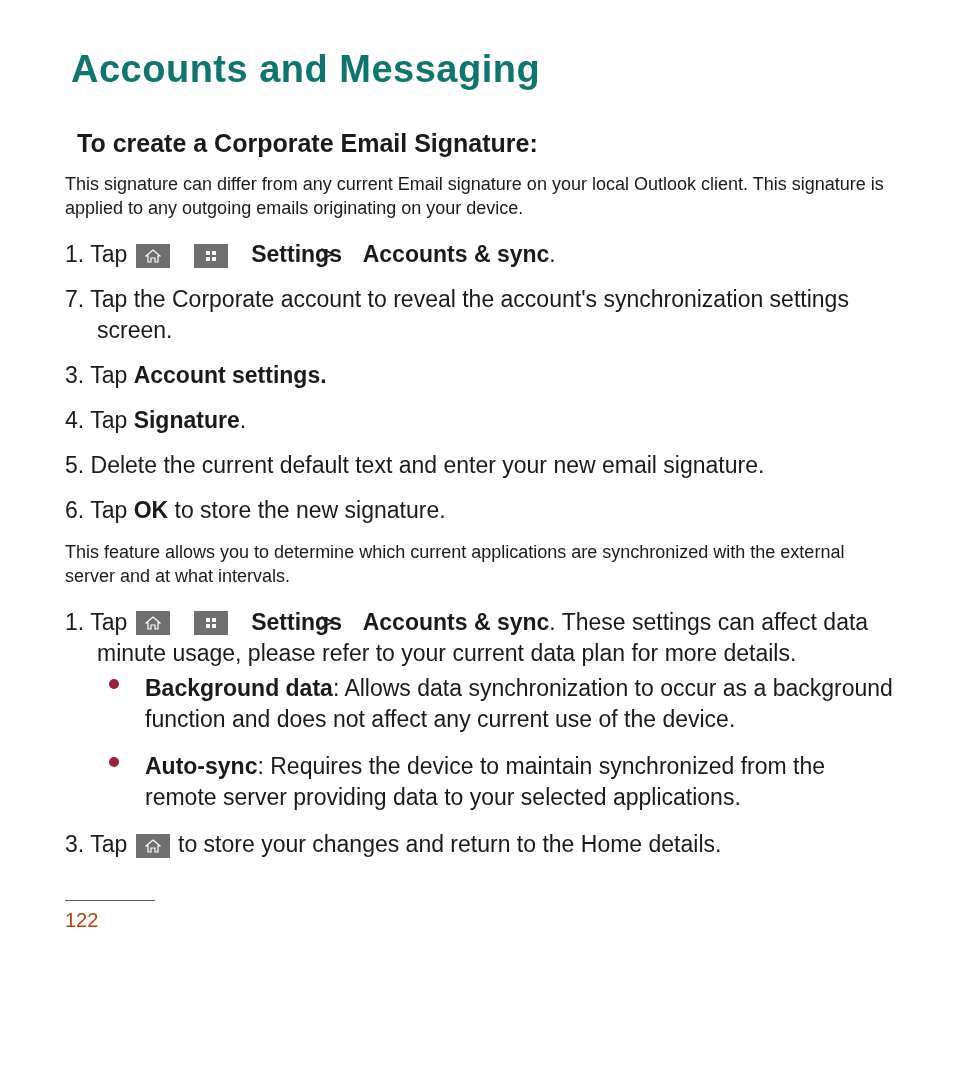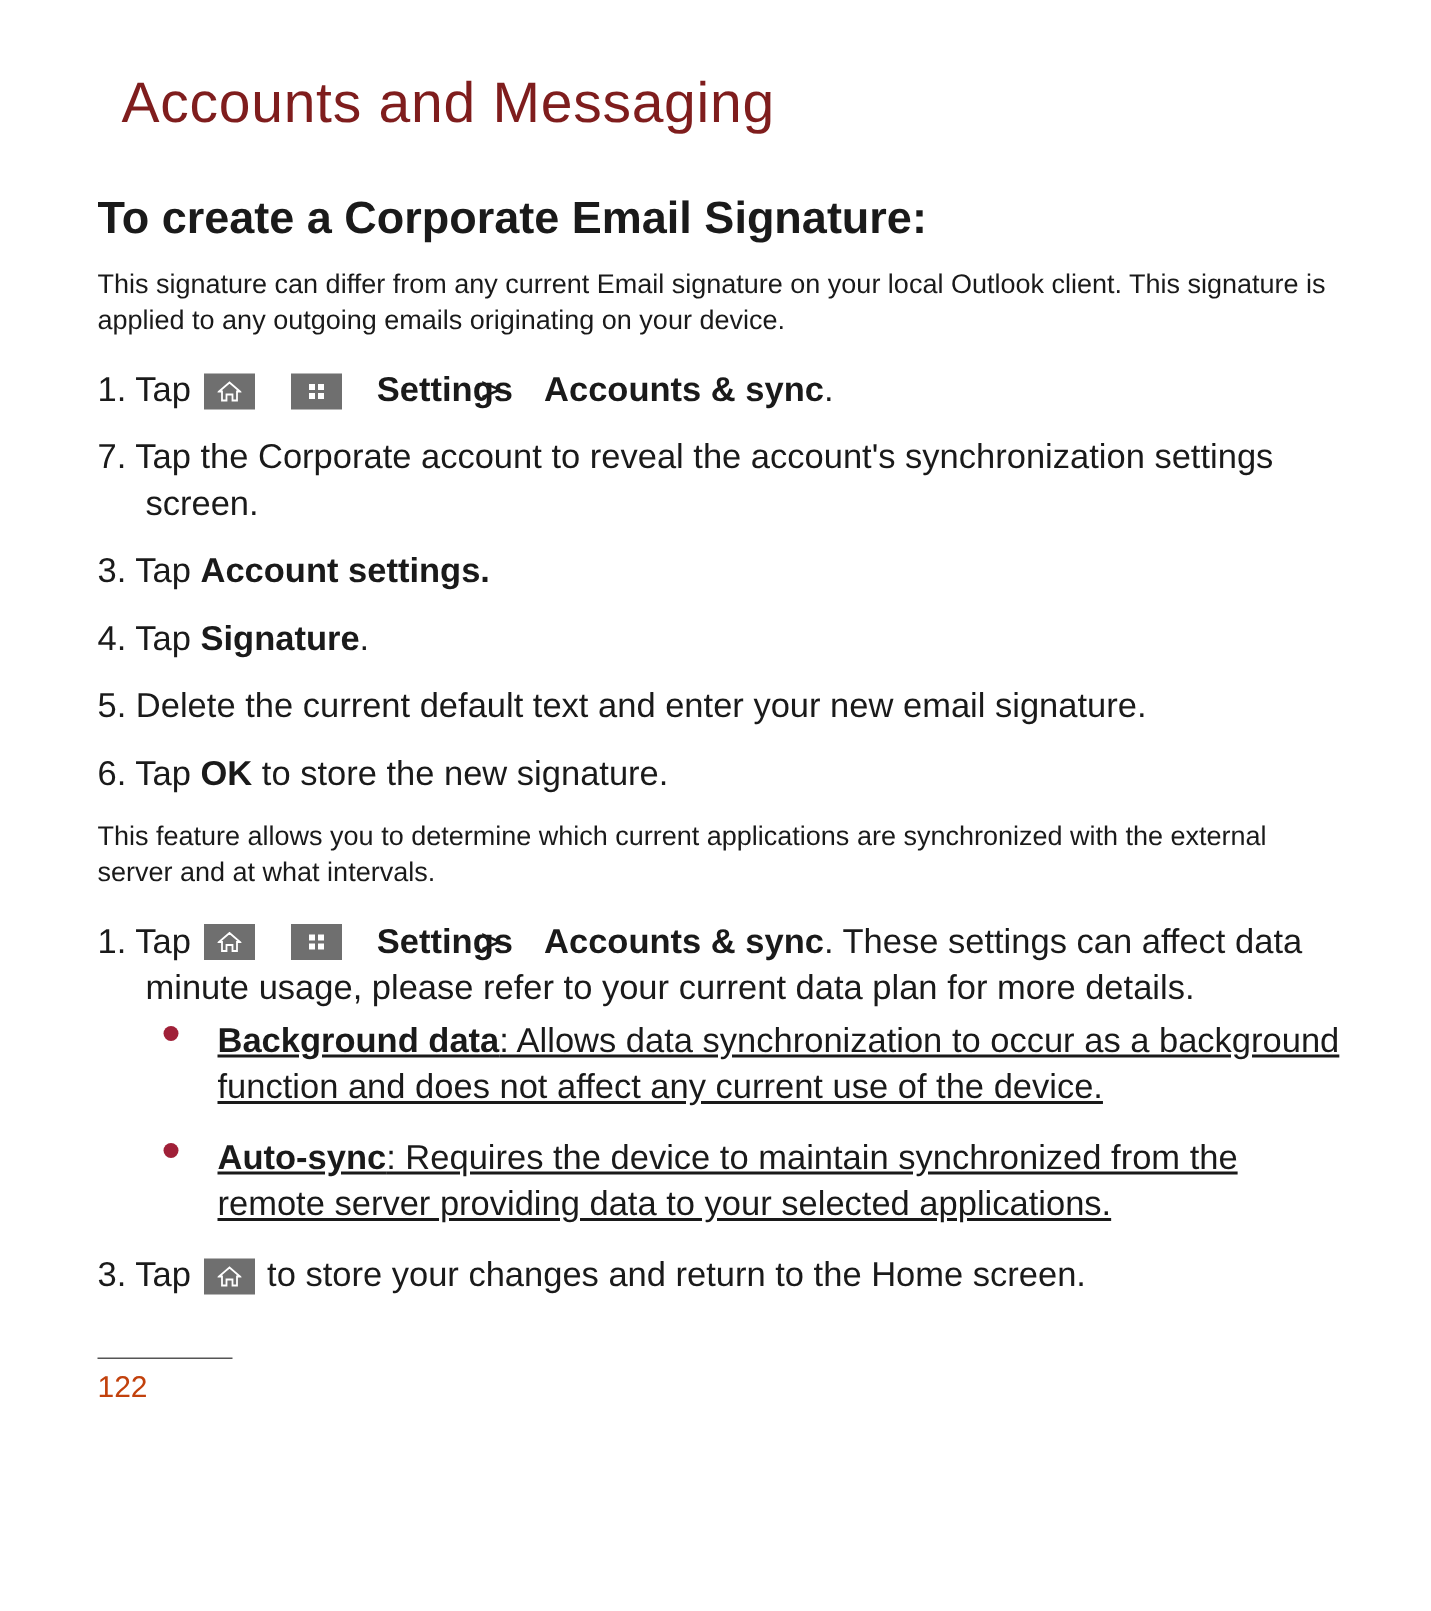--- a/index.html
+++ b/index.html
@@ -9,29 +9,29 @@
     background: #fff;
     font-family: "Segoe UI", "Helvetica Neue", Arial, sans-serif;
     color: #1a1a1a;
   }
   .page {
     padding: 48px 55px 40px 65px;
     box-sizing: border-box;
   }
   .page-title {
     font-size: 38px;
-    font-weight: 400;
-    color: #7f1d1d;
+    font-weight: 700;
+    color: #0f766e;
     letter-spacing: 0.5px;
-    margin: 0 0 38px 16px;
+    margin: 0 0 38px 6px;
   }
   .section-heading {
-    font-size: 30px;
+    font-size: 25px;
     font-weight: 700;
-    margin: 0 0 14px 0;
+    margin: 0 0 14px 12px;
   }
   .body-text {
     font-size: 18px;
     line-height: 1.35;
     margin: 0 0 18px 0;
   }
   .step {
     font-size: 23px;
     line-height: 1.35;
     margin: 0 0 14px 0;
@@ -57,21 +57,20 @@
     left: 50%;
     top: 50%;
     transform: translate(-50%, -50%);
   }
   .bullet-item {
     font-size: 23px;
     line-height: 1.35;
     margin: 0 0 16px 0;
     padding-left: 80px;
     position: relative;
-    text-decoration: underline;
   }
   .bullet-dot {
     position: absolute;
     left: 44px;
     top: 6px;
     width: 10px;
     height: 10px;
     border-radius: 50%;
     background: #a02038;
   }
@@ -179,21 +178,21 @@
     <span class="bold">Auto-sync</span><span>: Requires the device to maintain synchronized from the remote server providing data to your selected applications.</span>
   </div>
 
   <p class="step">
     <span>3. Tap </span>
     <span class="icon-box">
       <svg width="16" height="14" viewBox="0 0 16 14">
           <path d="M8 1 L15 7 L13 7 L13 13 L10 13 L10 9 L6 9 L6 13 L3 13 L3 7 L1 7 Z" fill="none" stroke="#fff" stroke-width="1.2"></path>
         </svg>
     </span>
-    <span> to store your changes and return to the Home screen.</span>
+    <span> to store your changes and return to the Home details.</span>
   </p>
 
   <div class="page-number-wrap">
     <hr class="page-number-rule">
     <span class="page-number">122</span>
   </div>
 
 </div>
 
 </body></html>

